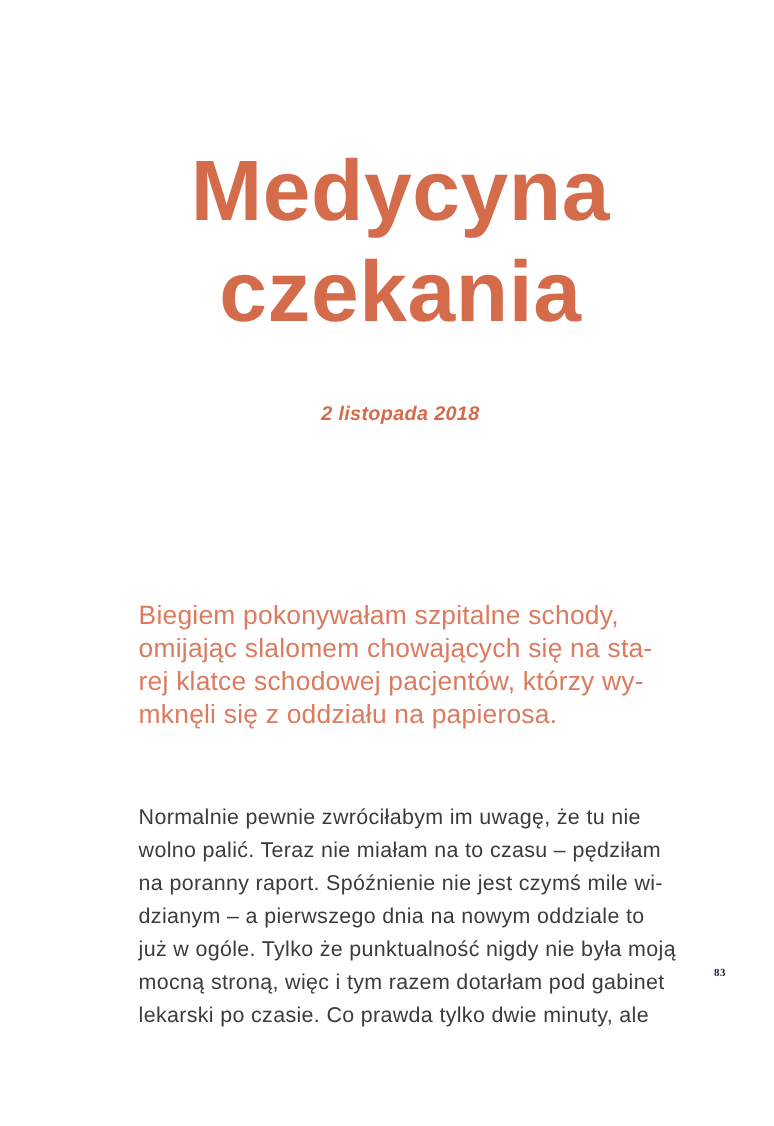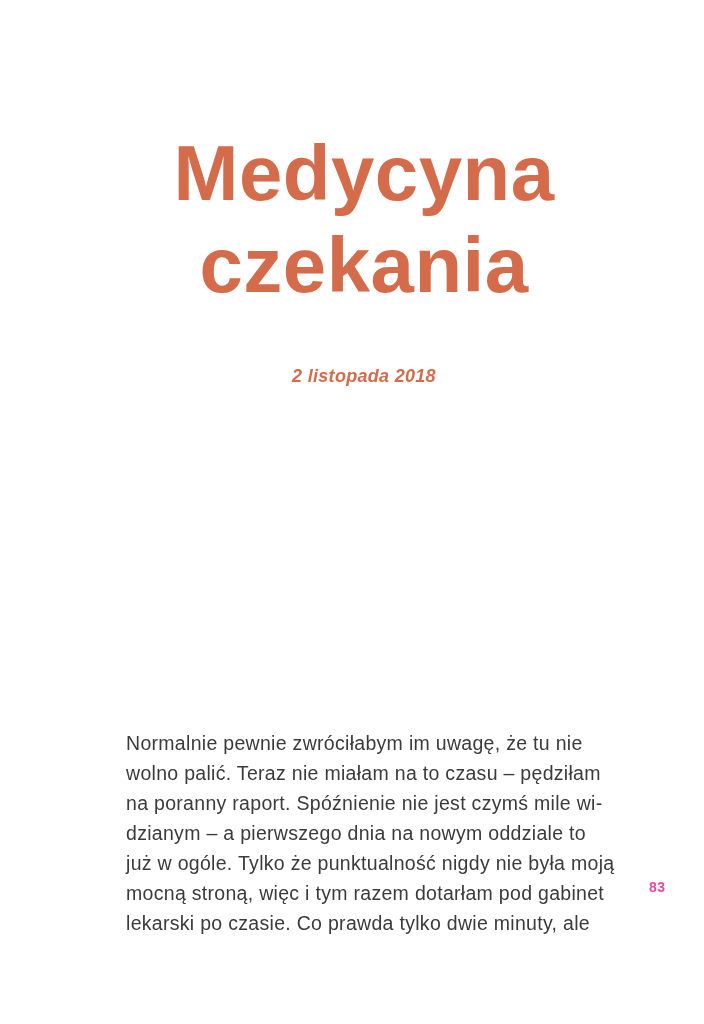--- a/index.html
+++ b/index.html
@@ -61,36 +61,41 @@
     font-size: 19.5px;
     line-height: 30px;
     letter-spacing: 0.3px;
     color: #3B3B3B;
     white-space: pre;
   }
   .page-number {
     position: absolute;
     top: 879px;
     left: 637px;
-    font-size: 14px;
+    font-size: 10px;
     font-weight: 700;
     letter-spacing: 0.5px;
-    color: #ec4899;
+    color: #0f172a;
+    font-family: Liberation Serif, serif;
   }
 </style>
 </head>
 <body>
 
 <div class="page">
 
   <h1 class="chapter-title">Medycyna
 czekania</h1>
 
   <div class="chapter-date">2 listopada 2018</div>
 
+  <p class="lead-paragraph">Biegiem pokonywałam szpitalne schody,
+omijając slalomem chowających się na sta-
+rej klatce schodowej pacjentów, którzy wy-
+mknęli się z oddziału na papierosa.</p>
 
   <p class="body-paragraph">Normalnie pewnie zwróciłabym im uwagę, że tu nie
 wolno palić. Teraz nie miałam na to czasu – pędziłam
 na poranny raport. Spóźnienie nie jest czymś mile wi-
 dzianym – a pierwszego dnia na nowym oddziale to
 już w ogóle. Tylko że punktualność nigdy nie była moją
 mocną stroną, więc i tym razem dotarłam pod gabinet
 lekarski po czasie. Co prawda tylko dwie minuty, ale</p>
 
   <div class="page-number">83</div>

